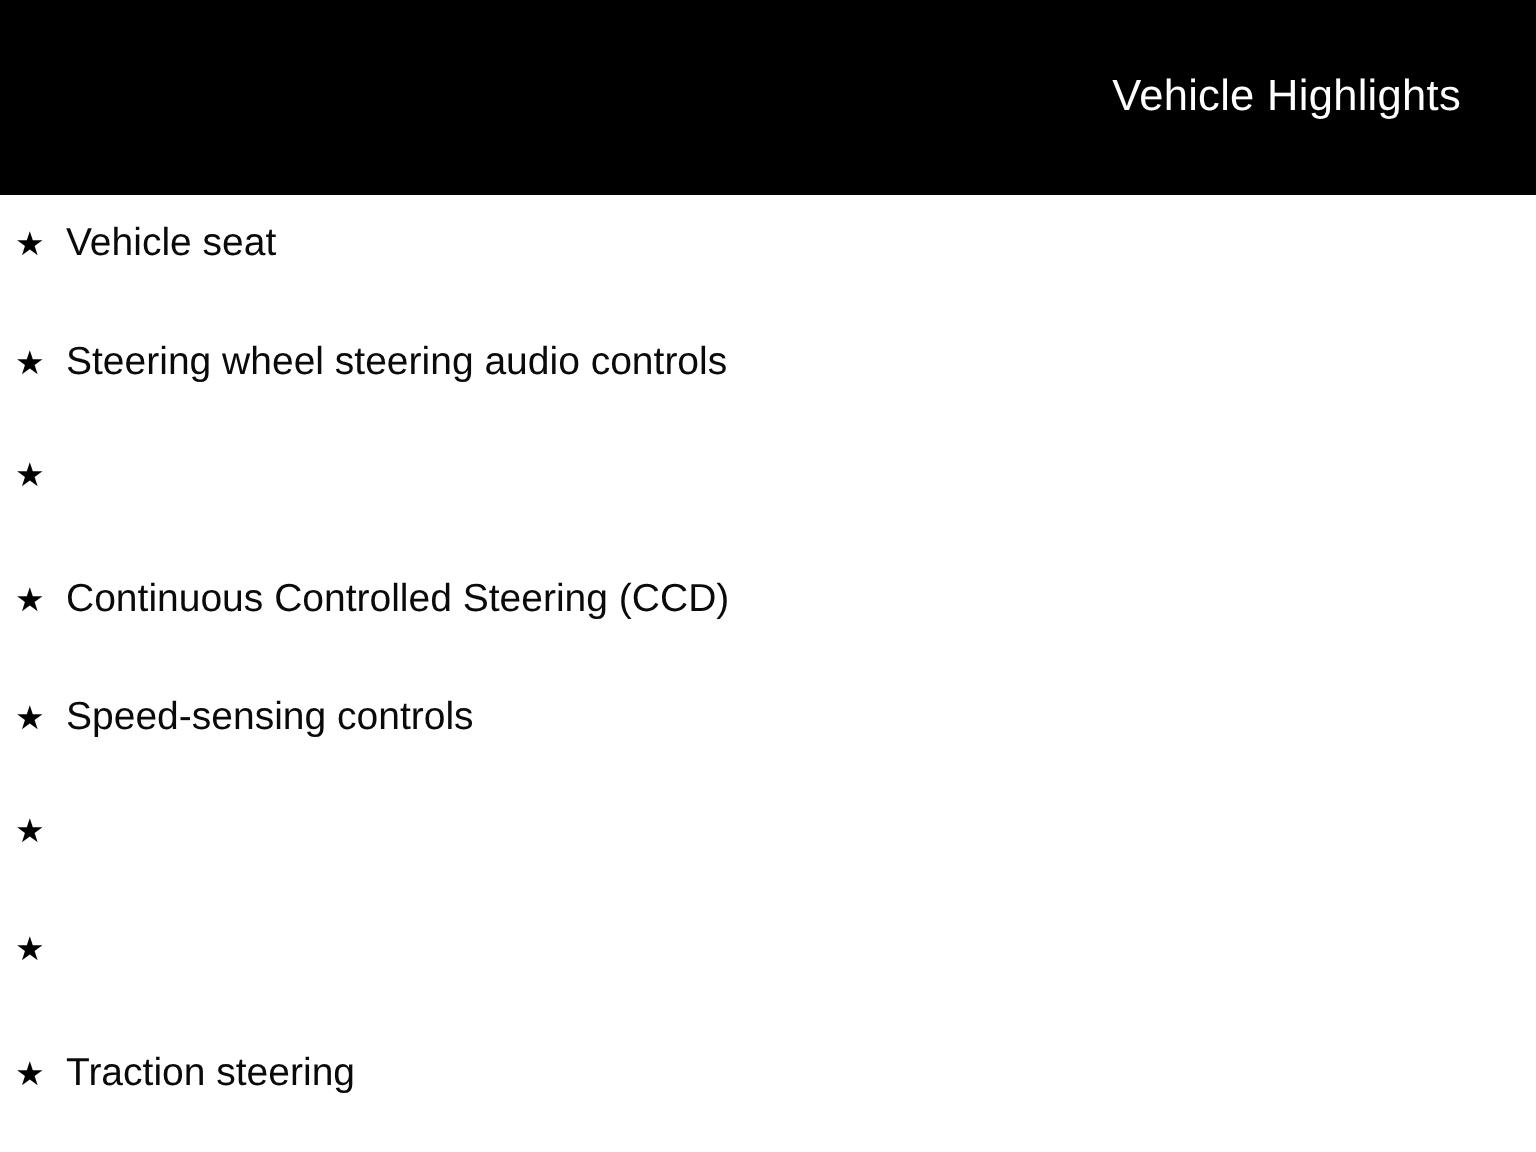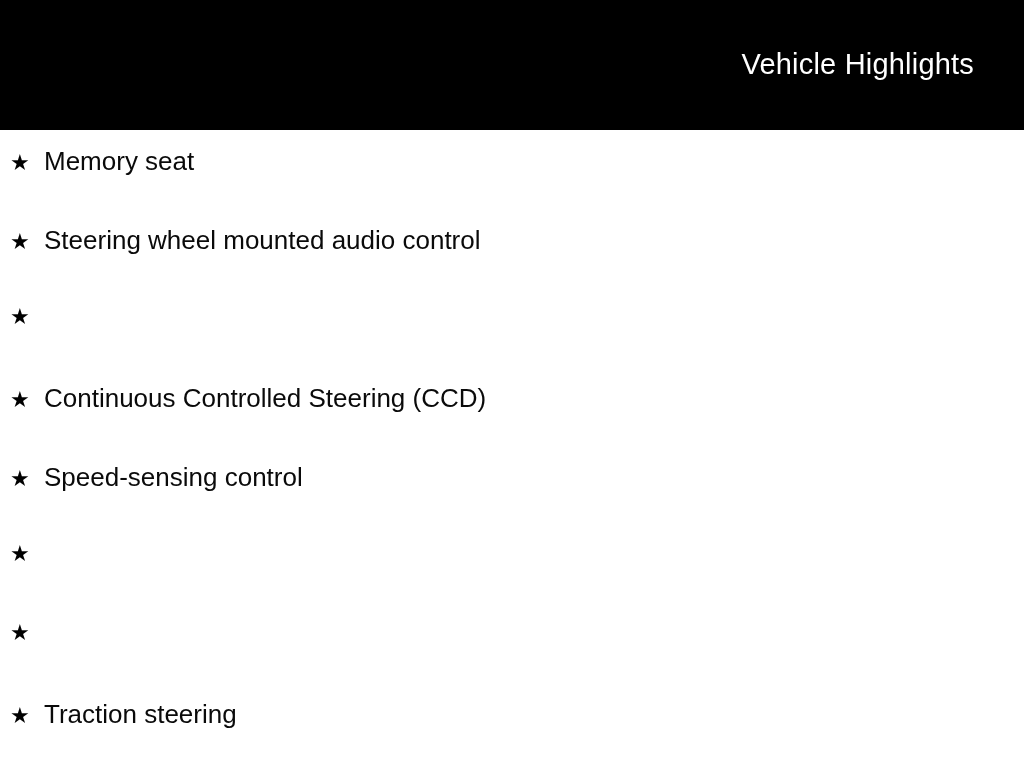--- a/index.html
+++ b/index.html
@@ -73,36 +73,36 @@
 
 <div class="page">
 
   <div class="header-bar">
     <div class="header-title">Vehicle Highlights</div>
   </div>
 
   <ul class="features-list">
     <li class="feature-item">
       <span class="bullet-star">★</span>
-      <span class="feature-text">Memory seat</span>
+      <span class="feature-text">Vehicle seat</span>
     </li>
     <li class="feature-item">
       <span class="bullet-star">★</span>
-      <span class="feature-text">Steering wheel mounted audio control</span>
+      <span class="feature-text">Steering wheel steering audio controls</span>
     </li>
     <li class="feature-item">
       <span class="bullet-star">★</span>
     </li>
     <li class="feature-item">
       <span class="bullet-star">★</span>
       <span class="feature-text">Continuous Controlled Steering (CCD)</span>
     </li>
     <li class="feature-item">
       <span class="bullet-star">★</span>
-      <span class="feature-text">Speed-sensing control</span>
+      <span class="feature-text">Speed-sensing controls</span>
     </li>
     <li class="feature-item">
       <span class="bullet-star">★</span>
     </li>
     <li class="feature-item">
       <span class="bullet-star">★</span>
     </li>
     <li class="feature-item">
       <span class="bullet-star">★</span>
       <span class="feature-text">Traction steering</span>

